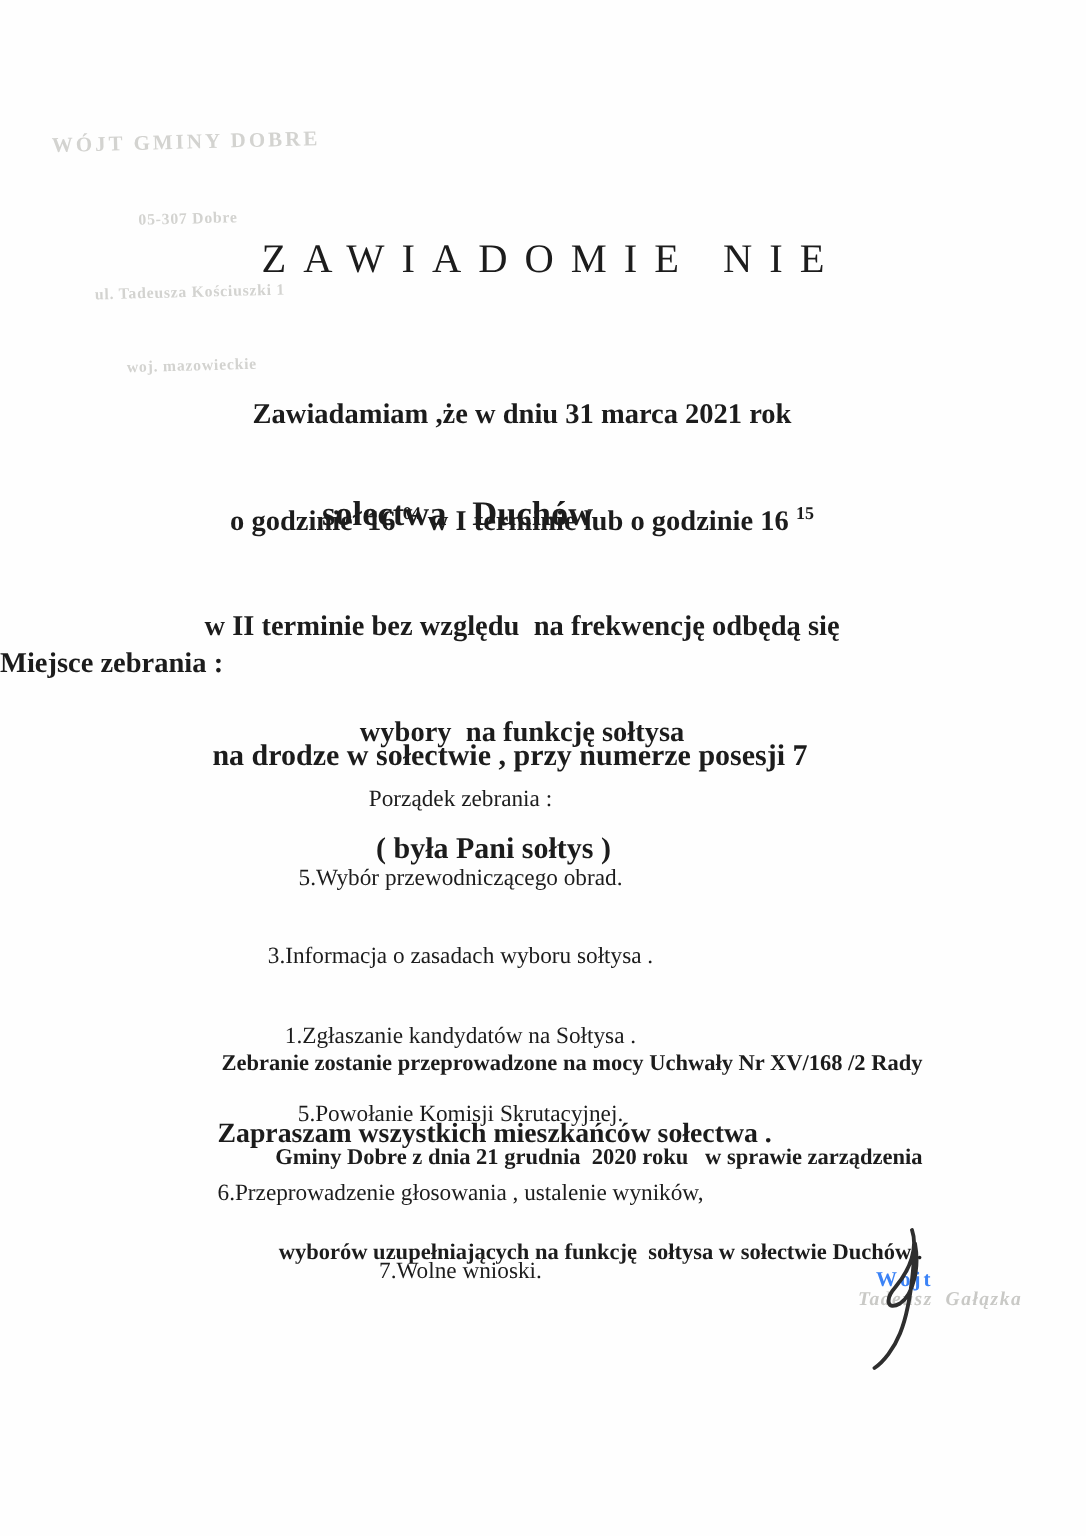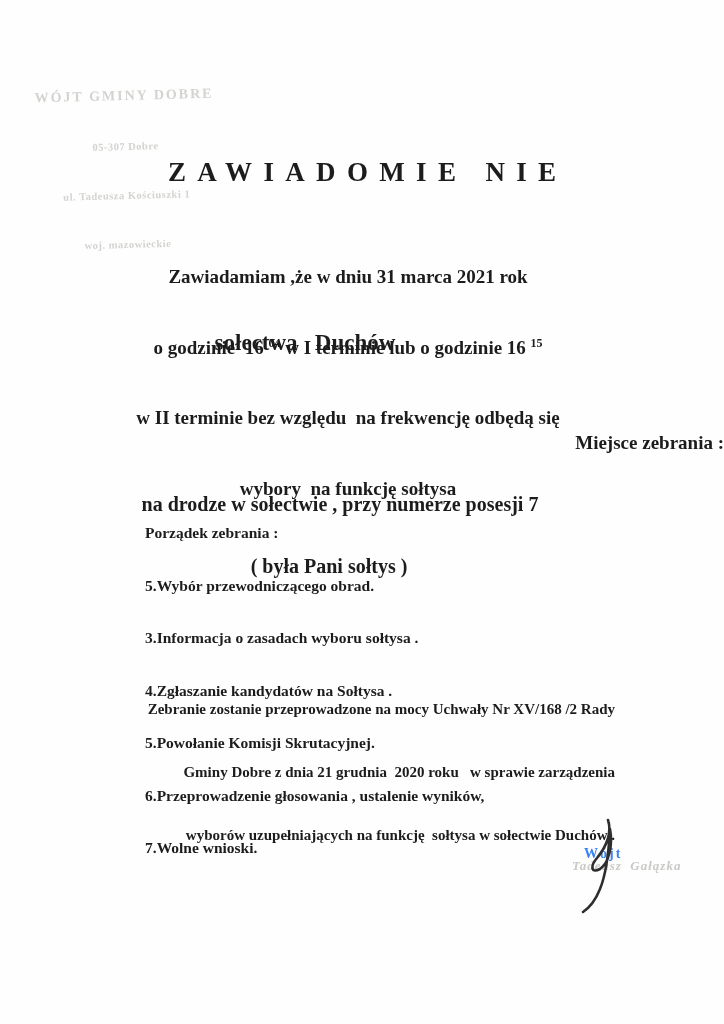--- a/index.html
+++ b/index.html
@@ -26,21 +26,21 @@
     font-weight: bold;
     user-select: none;
   }
   .stamp .s1 { font-size: 14px; letter-spacing: 2px; }
   .stamp .s2, .stamp .s3, .stamp .s4 { font-size: 10.5px; letter-spacing: 0.5px; line-height: 13px; }
 
   
   .title {
     position: absolute; left: 0; top: 157px; width: 724px;
     text-align: center;
-    font-size: 27px; font-weight: bold;
+    font-size: 27px; font-weight: normal;
     letter-spacing: 0.42em;
     text-indent: 0.42em; 
   }
 
   
   .intro {
     position: absolute; left: 0; top: 218px; width: 724px;
     text-align: center;
     font-size: 19px; font-weight: bold;
     line-height: 23.5px;
@@ -51,29 +51,30 @@
   
   .village {
     position: absolute; left: 0; top: 330px; width: 724px;
     text-align: center;
     font-size: 23px; font-weight: bold;
     transform: translateX(-57px);
   }
 
   
   .meeting { position: absolute; left: 0; top: 394px; width: 724px; font-weight: bold; }
-  .meeting .m-head  { text-align: right; font-size: 19px; line-height: 25px; font-family: Liberation Serif, serif; }
+  .meeting .m-head  { text-align: left; font-size: 19px; line-height: 25px; font-family: Liberation Serif, serif; }
   .meeting .m-line1 { text-align: center; font-size: 20px; line-height: 26px; transform: translateX(-22px); }
   .meeting .m-line2 { text-align: center; font-size: 20px; line-height: 26px; transform: translateX(-33px); }
 
   
   .agenda {
     position: absolute; left: 145px; top: 489px;
-    font-size: 15.5px; font-weight: bold;
+    font-size: 15.5px; font-weight: normal;
     line-height: 17.5px;
+    text-align: center;
   }
 
   
   .legal {
     position: absolute; left: 145px; top: 657px; width: 470px;
     font-size: 15px; font-weight: bold;
     line-height: 21px;
     text-align: right;
   }
 
@@ -127,32 +128,33 @@
   <div class="meeting">
     <div class="m-head">Miejsce zebrania :</div>
     <div class="m-line1">na drodze w sołectwie , przy numerze posesji 7</div>
     <div class="m-line2">( była Pani sołtys )</div>
   </div>
 
   <div class="agenda">
     <div>Porządek zebrania :</div>
     <div>5.Wybór przewodniczącego obrad.</div>
     <div>3.Informacja o zasadach wyboru sołtysa .</div>
-    <div>4.Zgłaszanie kandydatów na Sołtysa .</div>
+    <div>1.Zgłaszanie kandydatów na Sołtysa .</div>
     <div>5.Powołanie Komisji Skrutacyjnej.</div>
     <div>6.Przeprowadzenie głosowania , ustalenie wyników,</div>
     <div>7.Wolne wnioski.</div>
   </div>
 
   <div class="legal">
     <div>Zebranie zostanie przeprowadzone na mocy Uchwały Nr XV/168 /2 Rady</div>
     <div>Gminy Dobre z dnia 21 grudnia  2020 roku   w sprawie zarządzenia</div>
     <div>wyborów uzupełniających na funkcję  sołtysa w sołectwie Duchów .</div>
   </div>
 
+  <div class="closing">Zapraszam wszystkich mieszkańców sołectwa .</div>
 
   <div class="sig-title">Wójt</div>
   <div class="sig-name">Tadeusz  Gałązka</div>
   <svg class="sig-ink" viewBox="0 0 56 100" fill="none" xmlns="http://www.w3.org/2000/svg">
     <path d="M33 4 C37 16 32 30 22 42 C15 50 16 58 25 53 C34 47 38 29 35 13 C34 32 32 56 25 73 C21 83 14 92 8 96" stroke="#2e2e2e" stroke-width="2.6" stroke-linecap="round" stroke-linejoin="round"></path>
   </svg>
 
 </div>
 
 </body></html>

